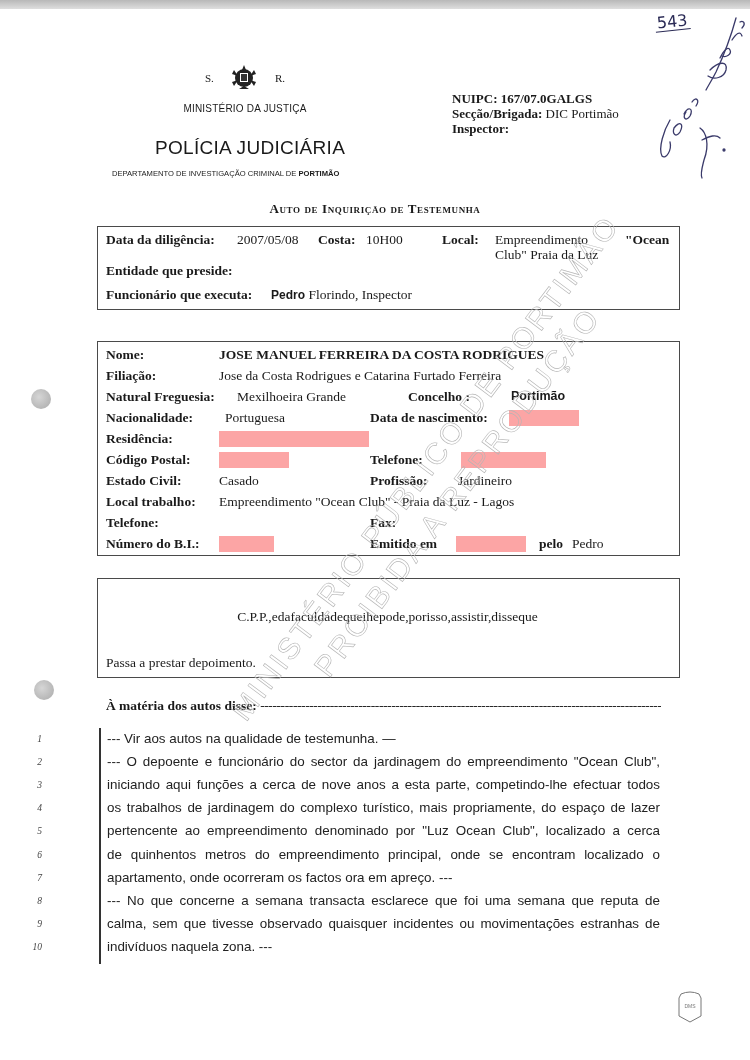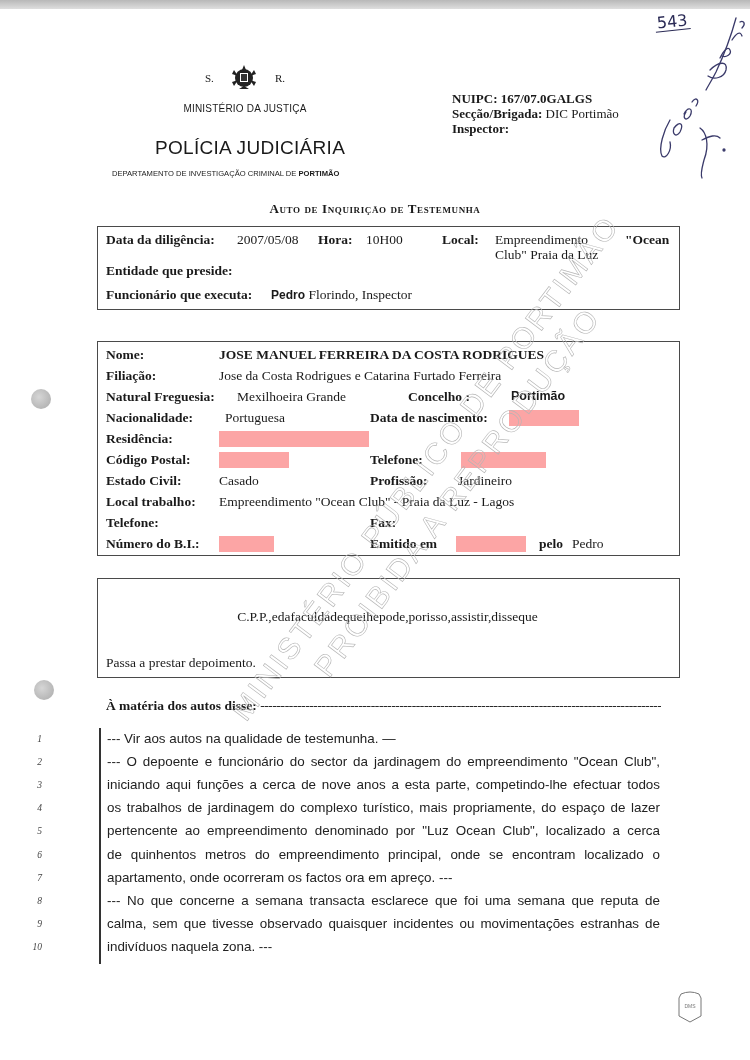--- a/index.html
+++ b/index.html
@@ -135,21 +135,21 @@
     <circle cx="84" cy="140" r="1" fill="#3a3a6a"></circle>
   </g>
 </svg>
 
 <div class="doc-title">Auto de Inquirição de Testemunha</div>
 
 <div class="box box1">
   <div class="row" style="top:5px;left:8px;width:565px;height:36px;">
     <span class="lbl" style="left:0;">Data da diligência:</span>
     <span class="val" style="left:131px;">2007/05/08</span>
-    <span class="lbl" style="left:212px;">Hora:</span>
+    <span class="lbl" style="left:212px;">Costa:</span>
     <span class="val" style="left:260px;">10H00</span>
     <span class="lbl" style="left:336px;">Local:</span>
     <span class="val" style="left:389px;">Empreendimento</span>
     <span class="lbl" style="left:519px;">"Ocean</span>
     <span class="val" style="left:389px;top:15px;">Club"  Praia da Luz</span>
   </div>
   <div class="row" style="top:36px;left:8px;">
     <span class="lbl" style="left:0;position:relative;">Entidade que preside:</span>
     <span></span>
   </div>

